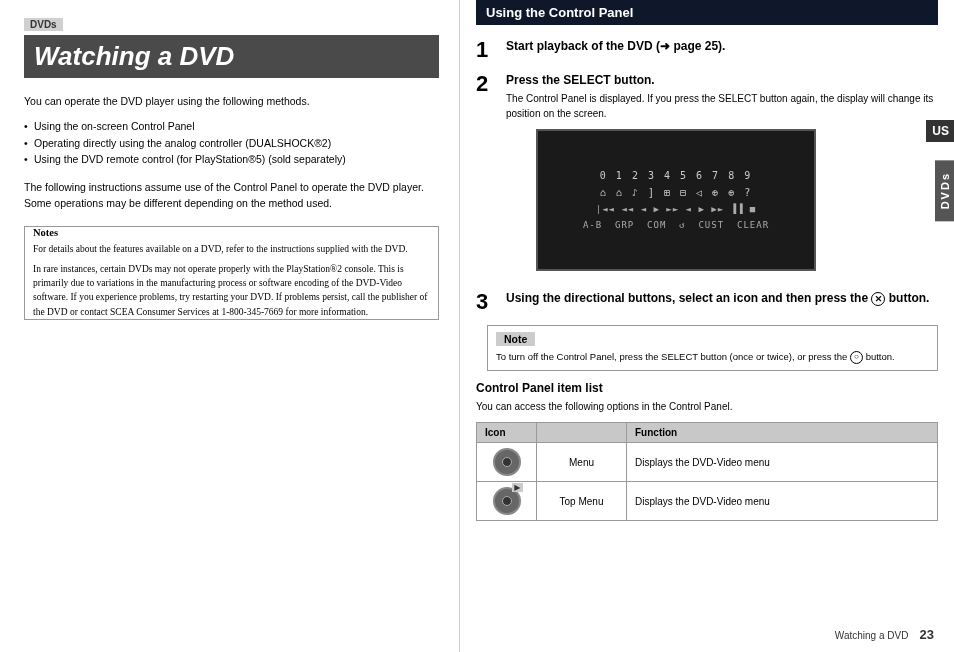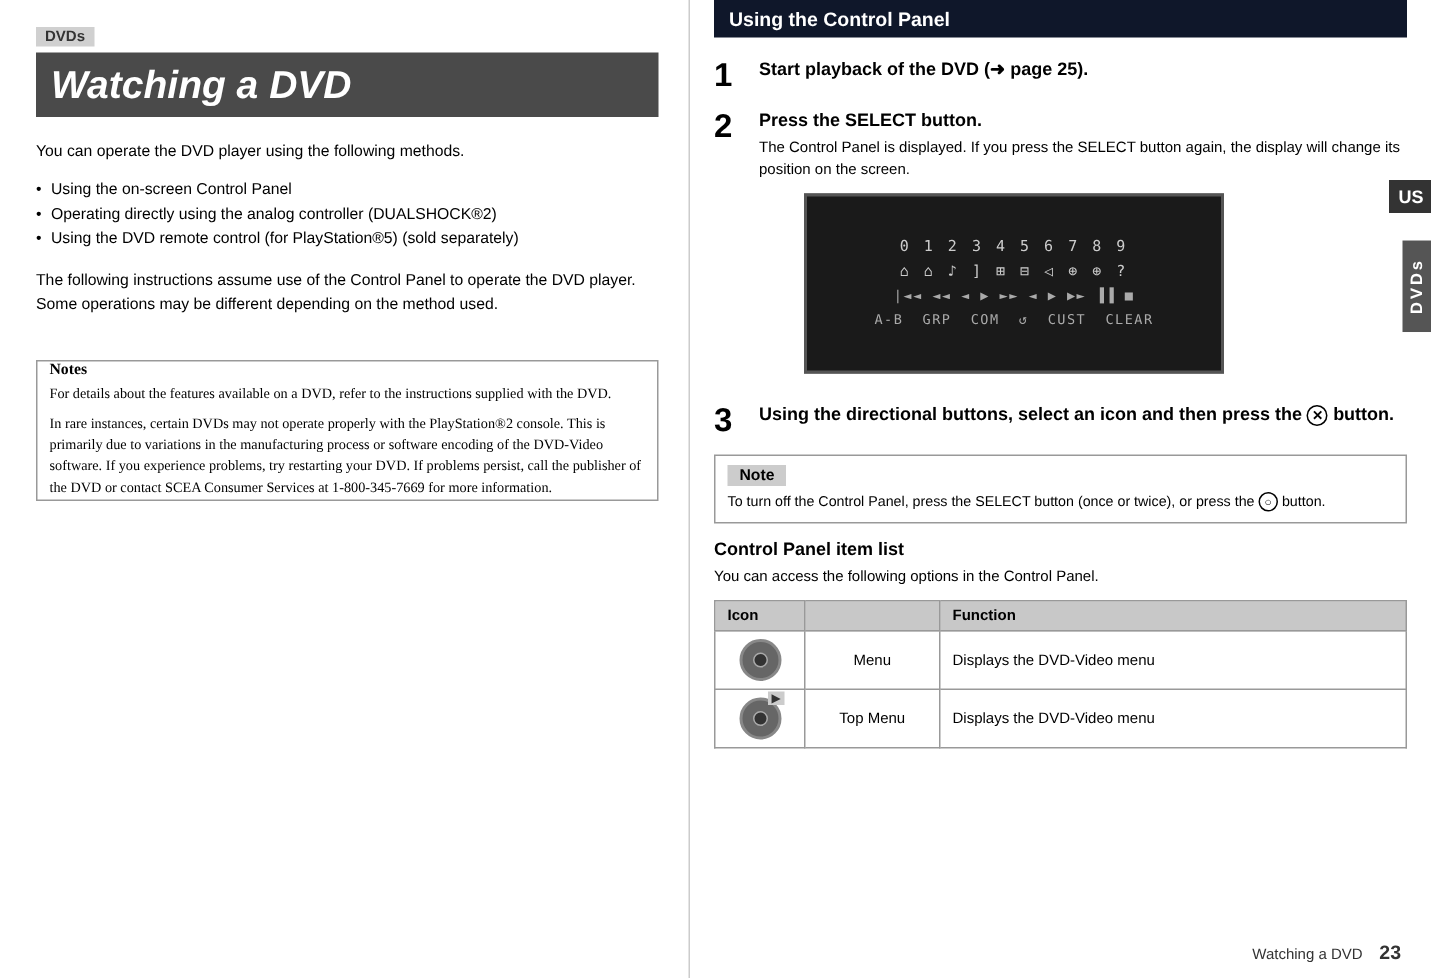--- a/index.html
+++ b/index.html
@@ -64,21 +64,21 @@
 
     .bullet-list li::before {
       content: "•";
       position: absolute;
       left: 0;
     }
 
     .assume-text {
       font-size: 10.5px;
       line-height: 1.5;
-      margin-bottom: 28px;
+      margin-bottom: 14px;
     }
 
     .notes-box {
       border: 1px solid #999;
       padding: 0 8px;
       margin-bottom: 0;
       font-family: Liberation Serif, serif;
     }
 
     .notes-title {
@@ -140,21 +140,21 @@
 
     .step-body {
       font-size: 10px;
       line-height: 1.5;
     }
 
     .dvd-image-container {
       background: #1a1a1a;
       border: 2px solid #555;
       width: 280px;
-      height: 120px;
+      height: 142px;
       margin: 8px 0 8px 30px;
       display: flex;
       flex-direction: column;
       justify-content: center;
       align-items: center;
       padding: 8px;
     }
 
     .dvd-row {
       color: #ccc;
@@ -169,21 +169,21 @@
       font-size: 9px;
       font-family: monospace;
       letter-spacing: 1px;
       margin: 3px 0;
     }
 
     .note-box {
       border: 1px solid #999;
       padding: 6px 8px;
       margin-bottom: 10px;
-      margin-left: 0;
+      margin-left: 11px;
     }
 
     .note-title {
       font-size: 10.5px;
       font-weight: bold;
       background: #ccc;
       display: inline-block;
       padding: 1px 8px;
       margin-bottom: 4px;
     }

